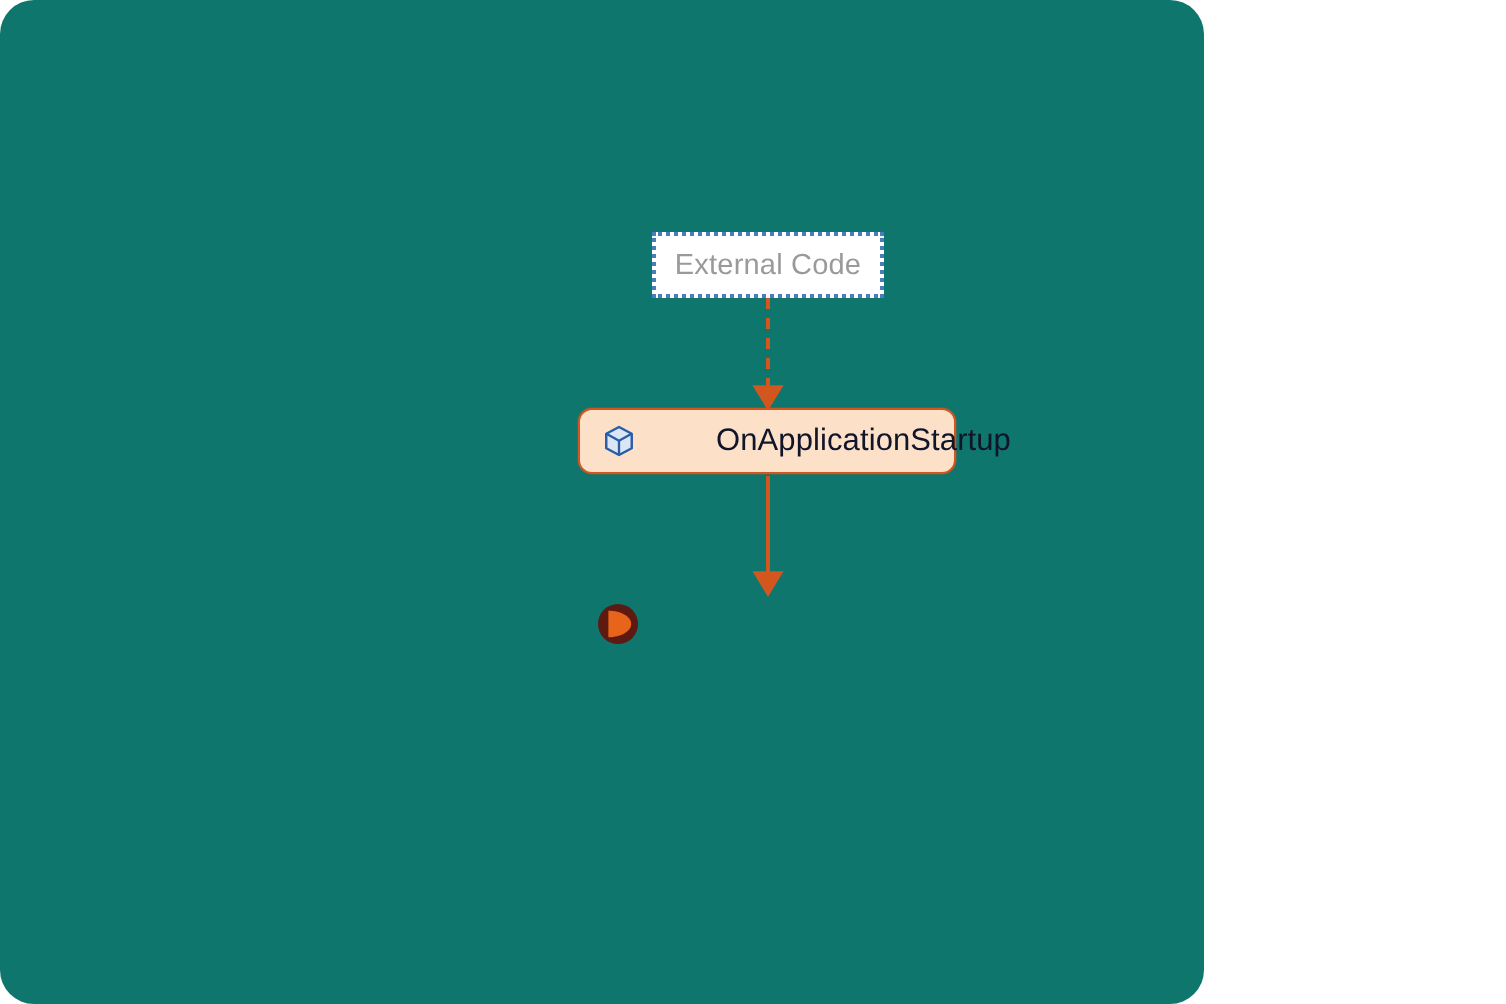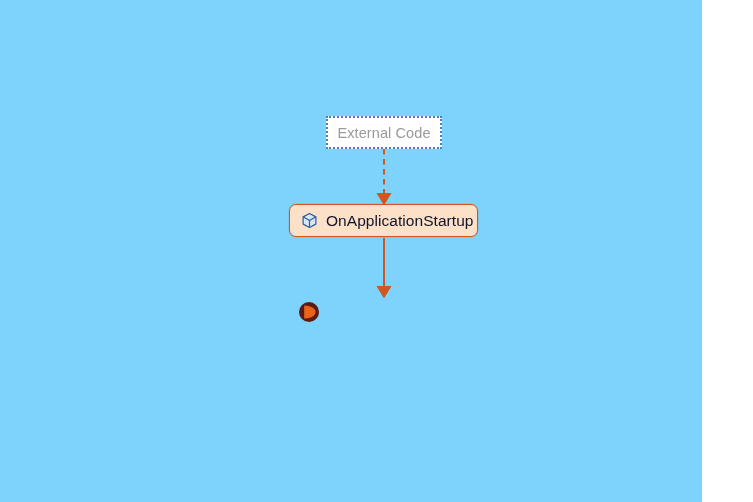--- a/index.html
+++ b/index.html
@@ -9,23 +9,24 @@
   }
   body {
     width: 753px;
     height: 502px;
     font-family: "Liberation Sans", sans-serif;
     overflow: hidden;
   }
 
   #canvas {
     position: relative;
-    width: 702px;
+    width: 602px;
     height: 502px;
-    background: #7dd3fc;
+    background: #0f766e;
+    border-radius: 17px;
   }
 
   
   #edge-layer {
     position: absolute;
     left: 0;
     top: 0;
     width: 753px;
     height: 502px;
     pointer-events: none;
@@ -61,20 +62,21 @@
     border: 1.6px solid #d4561f;
     border-radius: 7px;
     background: #fce0c8;
     padding: 0 13px 0 11px;
     box-shadow: 0 0 0 0.5px rgba(212,86,31,.25);
   }
   .node-flow .node-label {
     font-size: 15.5px;
     color: #10152b;
     letter-spacing: .05px;
+    margin-left: 32px;
   }
 
   #node-onapplicationstartup {
     left: 289px;
     top: 204px;
     width: 189px;
     height: 33px;
   }
   #node-mainwindow {
     left: 317px;

